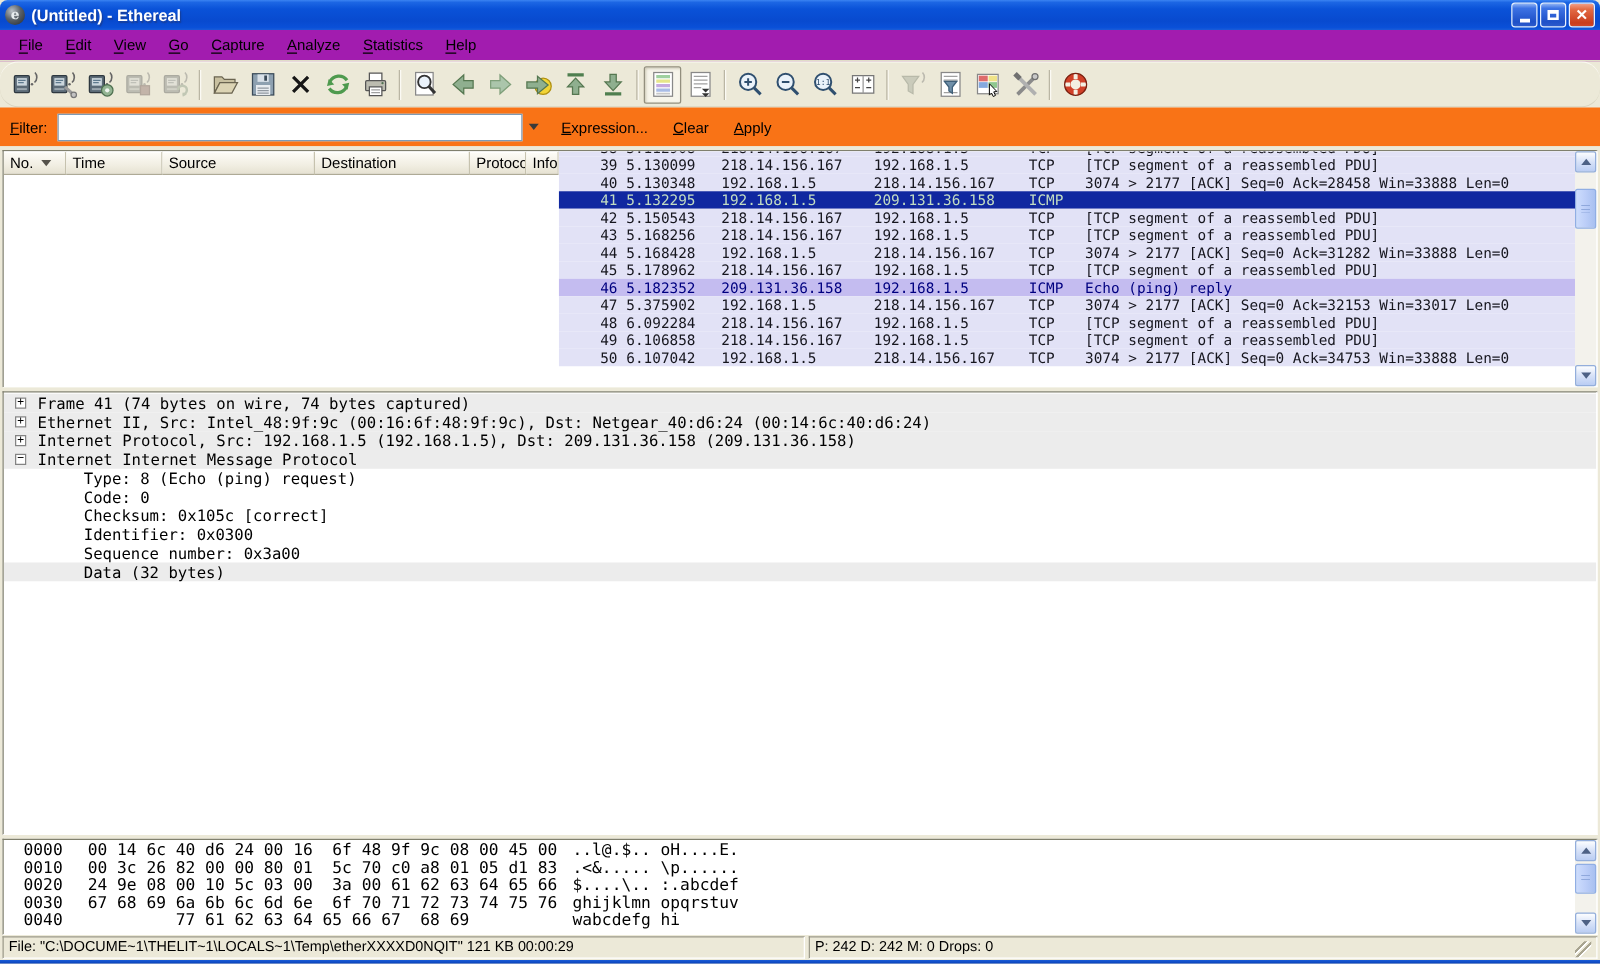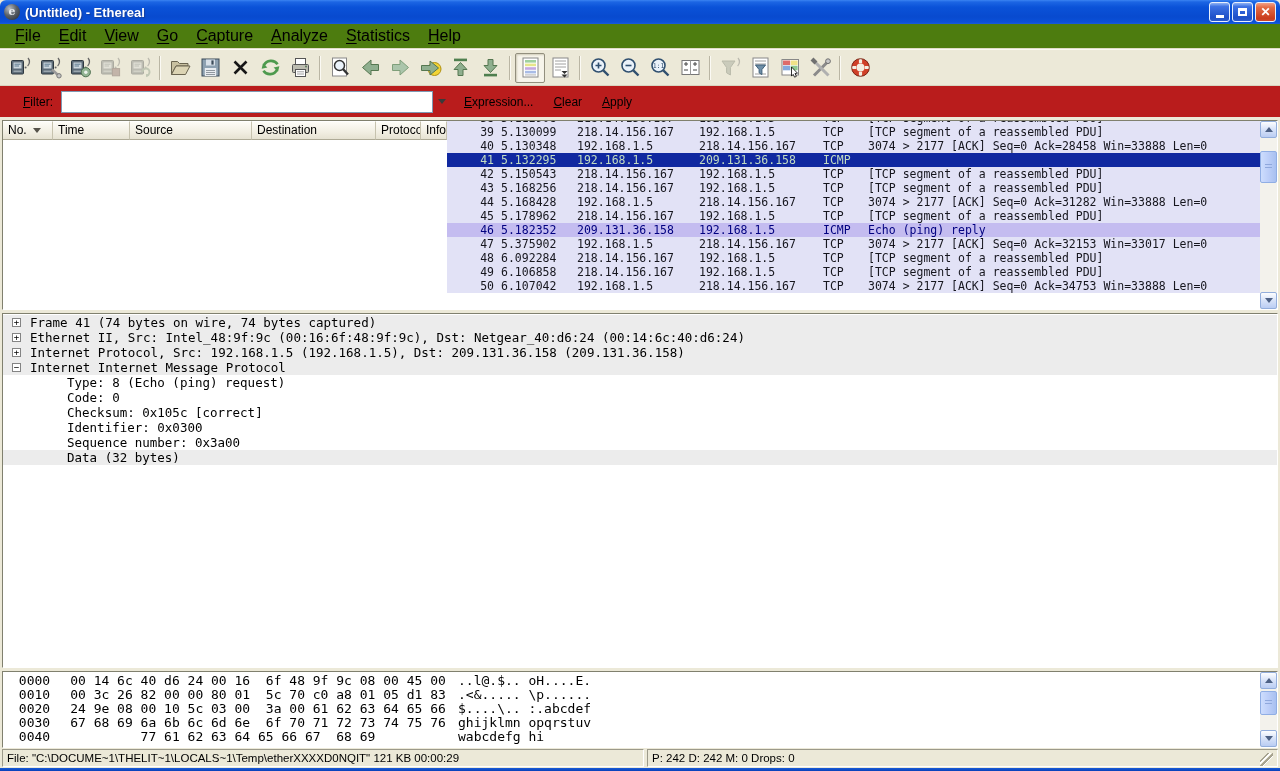--- a/index.html
+++ b/index.html
@@ -17,38 +17,38 @@
   #window-title { color:#FFFFFF; font-weight:bold; font-size:13px; text-shadow:1px 1px 1px #163E9A; flex:1; }
   .win-btn { width:21px; height:20px; margin-left:2px; border:1px solid #E8F0FC; border-radius:3px;
     display:flex; align-items:center; justify-content:center; color:#fff; }
   .win-btn.blue { background:linear-gradient(180deg,#8FB2F4 0%,#3D72E4 20%,#1E50C8 80%,#2C5ACC 100%); }
   .win-btn.red  { background:linear-gradient(180deg,#F2A088 0%,#E36B44 25%,#C93C1D 85%,#D0482A 100%); }
   .glyph-min { width:8px; height:3px; background:#fff; margin-top:9px; }
   .glyph-max { width:9px; height:8px; border:2px solid #fff; border-top-width:3px; background:transparent; }
   .glyph-close { font:bold 12px/12px "Liberation Sans",sans-serif; }
 
   
-  #menubar { height:25px; flex:0 0 25px; display:flex; align-items:stretch; background:#4d7c0f;
-    border-bottom:1px solid #E0DCC8; padding-left:6px; font-size:16px; }
+  #menubar { height:25px; flex:0 0 25px; display:flex; align-items:stretch; background:#a21caf;
+    border-bottom:1px solid #E0DCC8; padding-left:6px; font-size:12px; }
   .menu-item { padding:0 9px; line-height:24px; color:#000; }
   .menu-item u { text-underline-offset:2px; }
 
   
   #toolbar { height:37px; flex:0 0 37px; display:flex; align-items:center; background:#ECE9D8;
-    border-top:1px solid #FBFAF4; border-bottom:1px solid #D8D4C0; padding-left:5px; }
+    border-top:1px solid #FBFAF4; border-bottom:1px solid #D8D4C0; padding-left:5px;border-radius:15px; }
   .tb-btn { width:30px; height:30px; display:flex; align-items:center; justify-content:center;
     border:1px solid transparent; border-radius:2px; }
   .tb-btn.pressed { border:1px solid #928F7E; background:#F7F5EB; box-shadow:inset 1px 1px 2px #CFCBB8; }
   .tb-btn.disabled { opacity:.35; filter:grayscale(70%); }
   .tb-ico { display:flex; }
   .tb-sep { width:2px; height:24px; margin:0 4px; border-left:1px solid #BAB6A4; border-right:1px solid #FBFAF4; }
 
   
-  #filterbar { height:31px; flex:0 0 31px; display:flex; align-items:center; background:#b91c1c;
-    padding-left:17px; font-size:12px; }
+  #filterbar { height:31px; flex:0 0 31px; display:flex; align-items:center; background:#f97316;
+    padding-left:2px; font-size:12px; }
   #filter-button { padding:0 6px; line-height:22px; }
   #filter-input { width:372px; height:22px; border:1px solid #7E9AB4; background:#fff; margin-left:2px;
     font-size:12px; padding:0 3px; font-family:"Liberation Sans",sans-serif; }
   #filter-dropdown { width:17px; height:22px; display:flex; align-items:center; justify-content:center; }
   .dd-tri { width:0; height:0; border:4px solid transparent; border-top:5px solid #3A3A3A; margin-top:4px; }
   .flat-btn { padding:0 6px; margin-left:8px; line-height:22px; color:#000; }
   #filter-gap { height:3px; flex:0 0 3px; background:#ECE9D8; }
 
   
   #list-pane { height:190px; flex:0 0 190px; margin:0 2px; display:flex;

